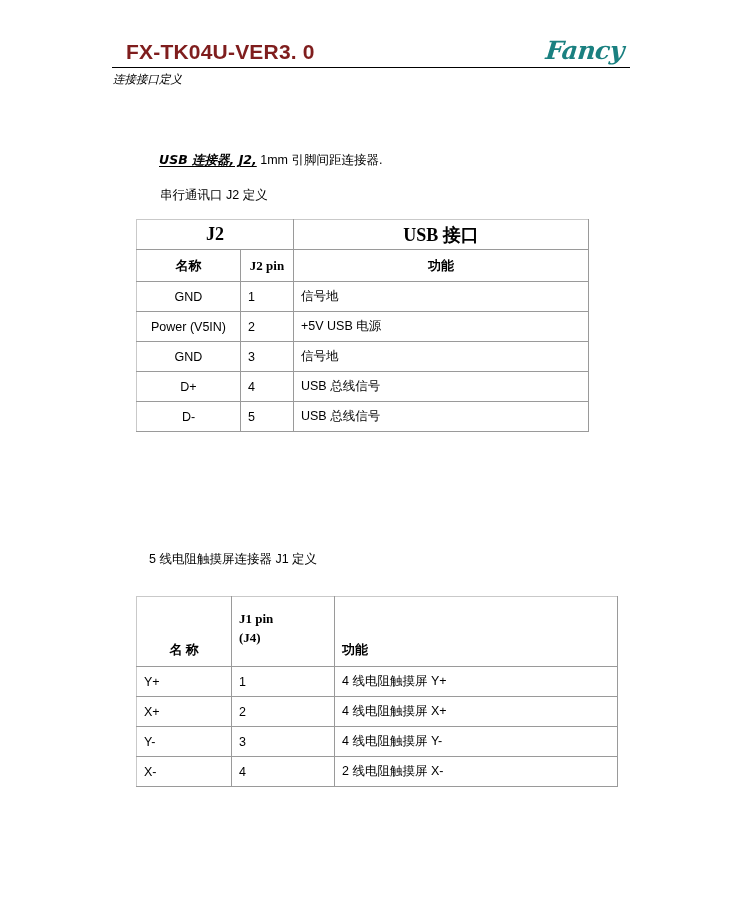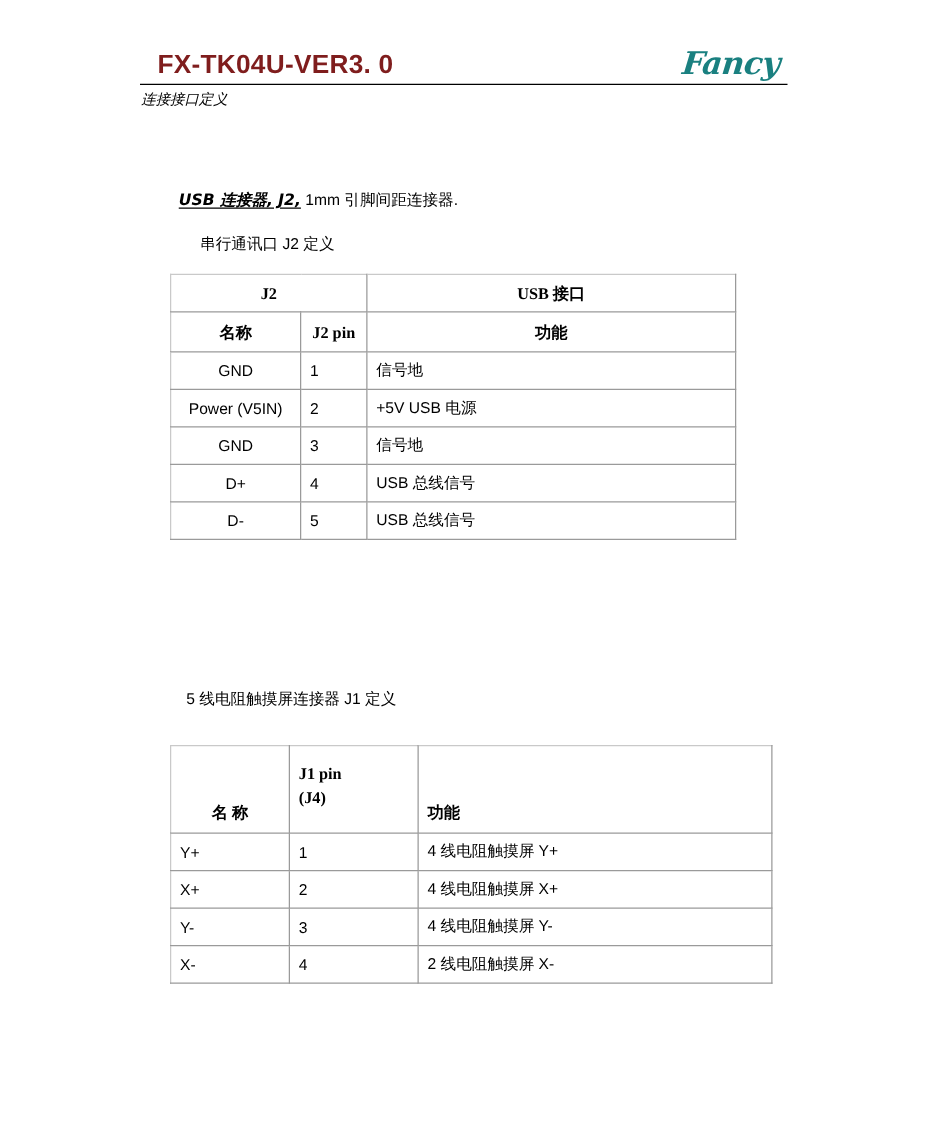--- a/index.html
+++ b/index.html
@@ -75,20 +75,21 @@
     font-family: "DejaVu Sans", "Liberation Sans", sans-serif;
     white-space: nowrap;
   }
 
   
   .sec-head {
     position: absolute;
     font-size: 12.5px;
     white-space: nowrap;
     line-height: 1;
+    margin-left: 16px;
   }
   .sec-head .em {
     font-weight: bold;
     font-style: italic;
     text-decoration: underline;
     text-underline-offset: 2px;
     font-family: "DejaVu Sans", "Liberation Sans", sans-serif;
   }
   .sec-head .plain {
     font-weight: normal;
@@ -138,21 +139,21 @@
   }
   #table-j2 .c-name { width: 104px; }
   #table-j2 .c-pin  { width: 53px; }
   #table-j2 .c-func { width: 295px; }
 
   #table-j2 th.hdr-top {
     height: 29px;
     text-align: center;
     font-weight: bold;
     font-family: "Liberation Serif", "DejaVu Serif", serif;
-    font-size: 13px;
+    font-size: 18px;
   }
   #table-j2 th.hdr-sub {
     height: 31px;
     text-align: center;
     font-weight: bold;
     font-family: "Liberation Serif", "DejaVu Serif", serif;
     font-size: 13px;
     margin-top: 28px;
   }
   #table-j2 td.cell-name {

